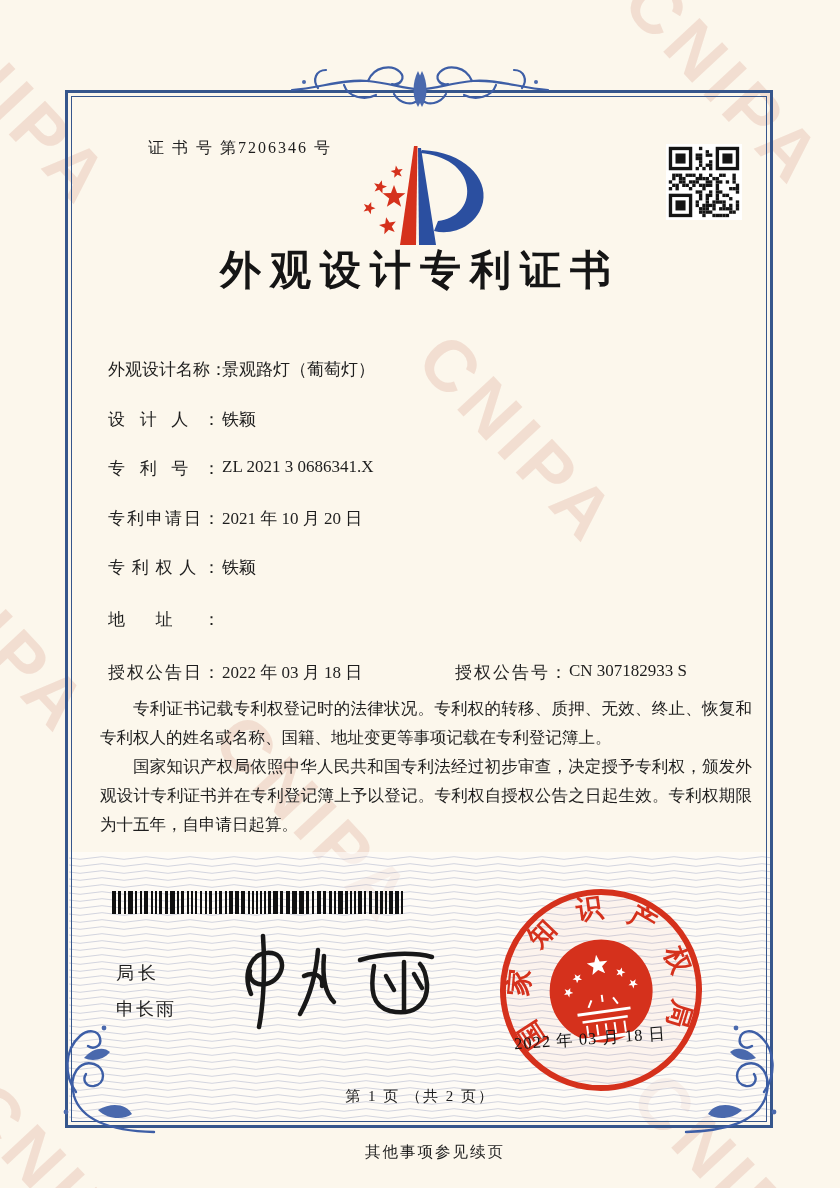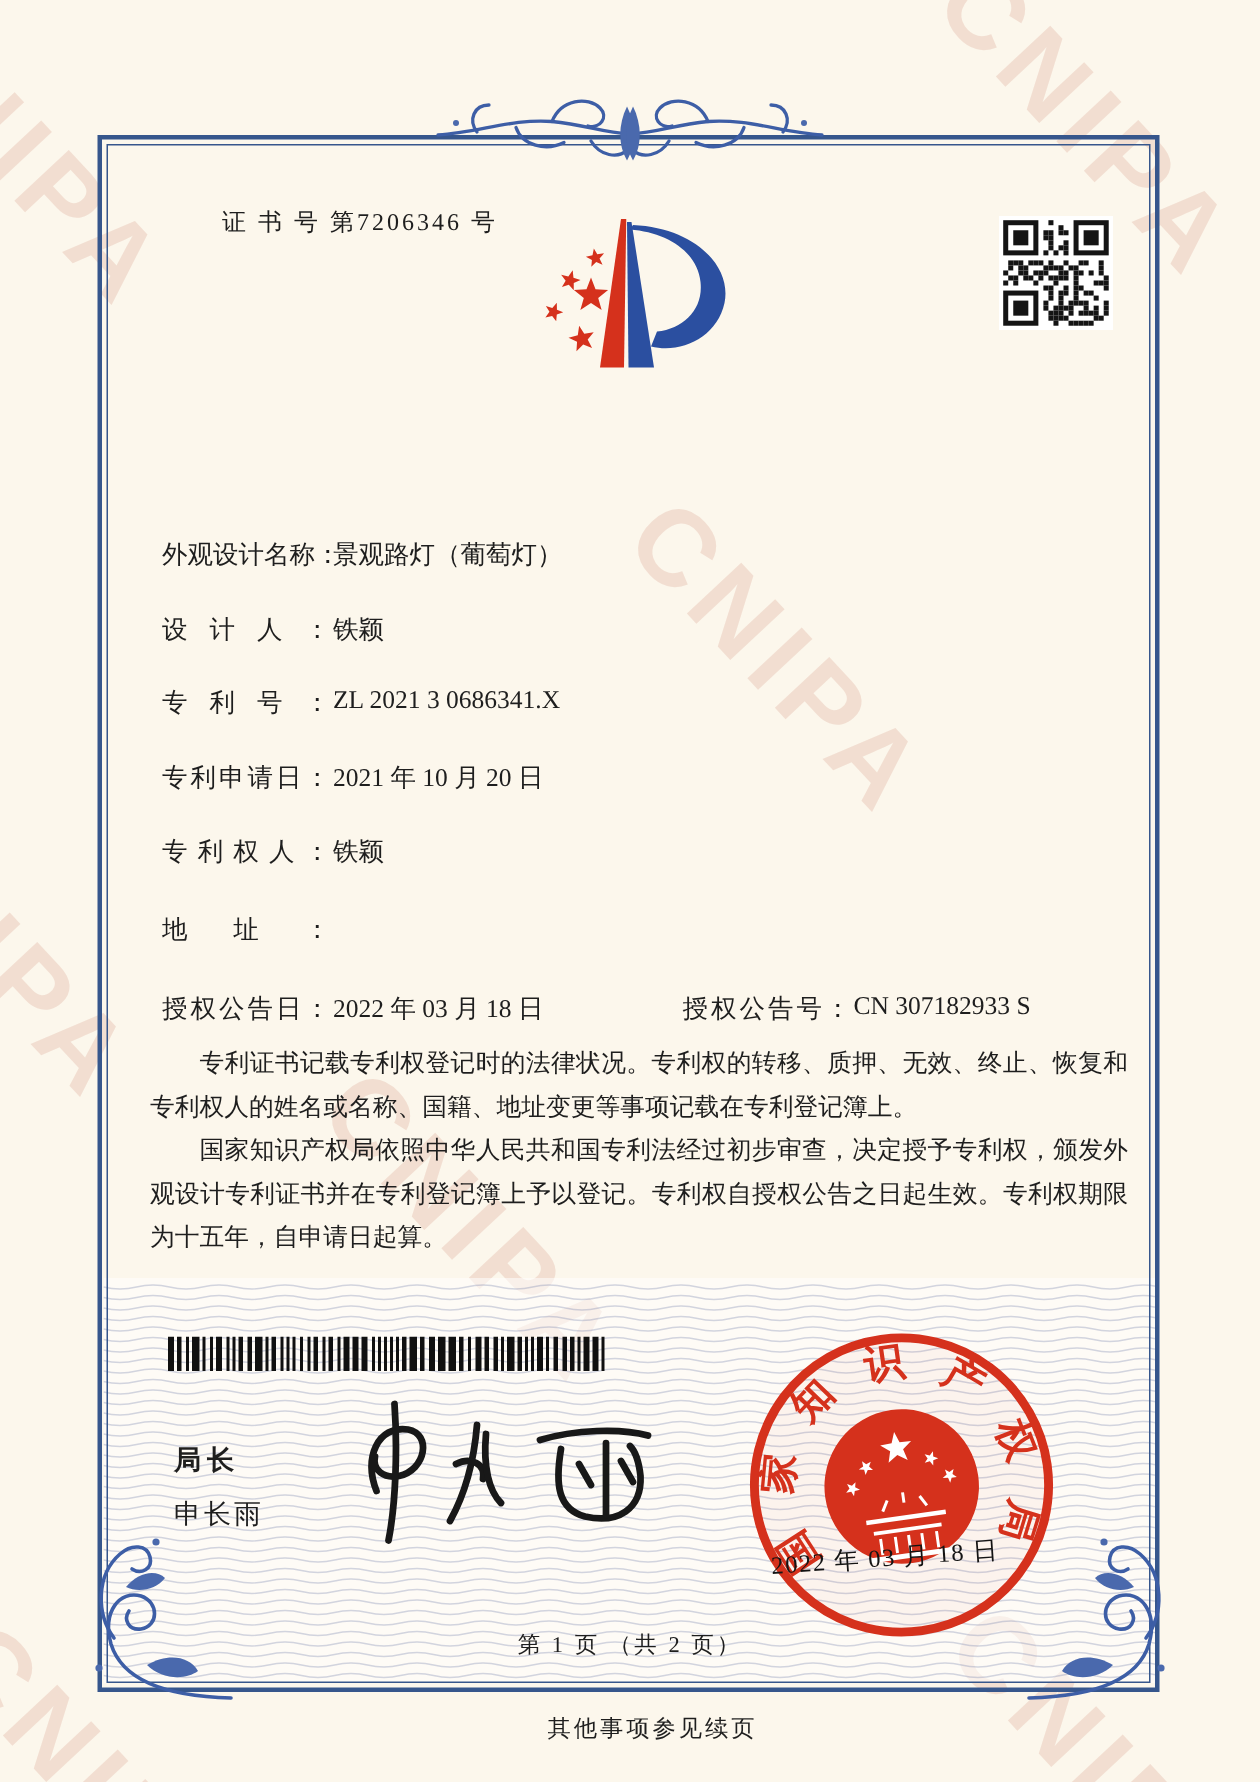--- a/index.html
+++ b/index.html
@@ -26,21 +26,21 @@
   .f-label{display:inline-flex;justify-content:space-between;width:112px;flex:none;}
   .f-value{margin-left:2px;font-family:Liberation Serif, serif;}
   .addr .f-value{width:502px;line-height:24px;}
   .pair2{position:absolute;left:347px;top:0;display:flex;}
   
   .paras{position:absolute;left:100px;top:694px;width:652px;z-index:3;font-size:16.5px;
          line-height:29px;text-align:justify;}
   .paras p{margin:0;text-indent:2em;}
   
   .barcode{position:absolute;left:110px;top:891px;width:298px;height:23px;z-index:3;}
-  .sig-title{position:absolute;left:116px;top:961px;font-size:18px;letter-spacing:4px;z-index:3;font-weight:bold;}
+  .sig-title{position:absolute;left:116px;top:961px;font-size:18px;letter-spacing:4px;z-index:3;}
   .sig-name{position:absolute;left:116px;top:997px;font-size:18px;letter-spacing:2px;z-index:3;}
   .signature{position:absolute;left:218px;top:930px;width:232px;height:104px;z-index:3;}
   .seal{position:absolute;left:497px;top:886px;width:208px;height:208px;z-index:4;transform:rotate(-8deg);}
   .seal-date{position:absolute;left:514px;top:1028px;font-size:16.5px;letter-spacing:1px;
              transform:rotate(-4deg);z-index:5;color:#141414;white-space:nowrap;}
   .page-num{position:absolute;left:0;top:1087px;width:100%;text-align:center;font-size:15px;
             letter-spacing:2px;z-index:3;}
   .cont-note{position:absolute;left:15px;top:1142px;width:100%;text-align:center;font-size:15.5px;
              letter-spacing:2px;z-index:3;}
   
@@ -284,20 +284,21 @@
       <rect x="63.10" y="66.45" width="3.35" height="3.35" fill="#141414"></rect>
       <rect x="66.45" y="66.45" width="3.35" height="3.35" fill="#141414"></rect>
       <rect x="36.30" y="69.80" width="3.35" height="3.35" fill="#141414"></rect>
       <rect x="46.35" y="69.80" width="3.35" height="3.35" fill="#141414"></rect>
       <rect x="49.70" y="69.80" width="3.35" height="3.35" fill="#141414"></rect>
       <rect x="53.05" y="69.80" width="3.35" height="3.35" fill="#141414"></rect>
       <rect x="56.40" y="69.80" width="3.35" height="3.35" fill="#141414"></rect>
       <rect x="59.75" y="69.80" width="3.35" height="3.35" fill="#141414"></rect>
     </svg>
 
+  <div class="title">外观设计专利证书</div>
 
   <div class="row" style="top:358px">
     <span class="f-label">
         <span>外</span>
         <span>观</span>
         <span>设</span>
         <span>计</span>
         <span>名</span>
         <span>称</span>
         <span>：</span>

